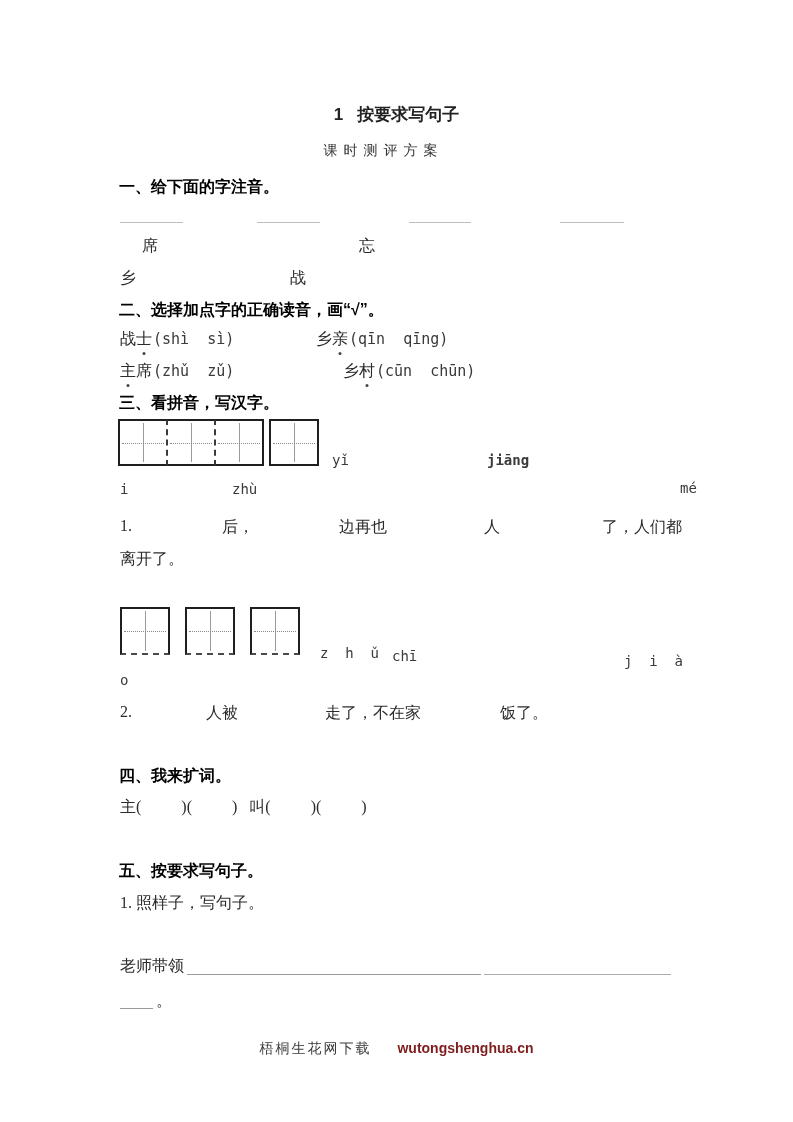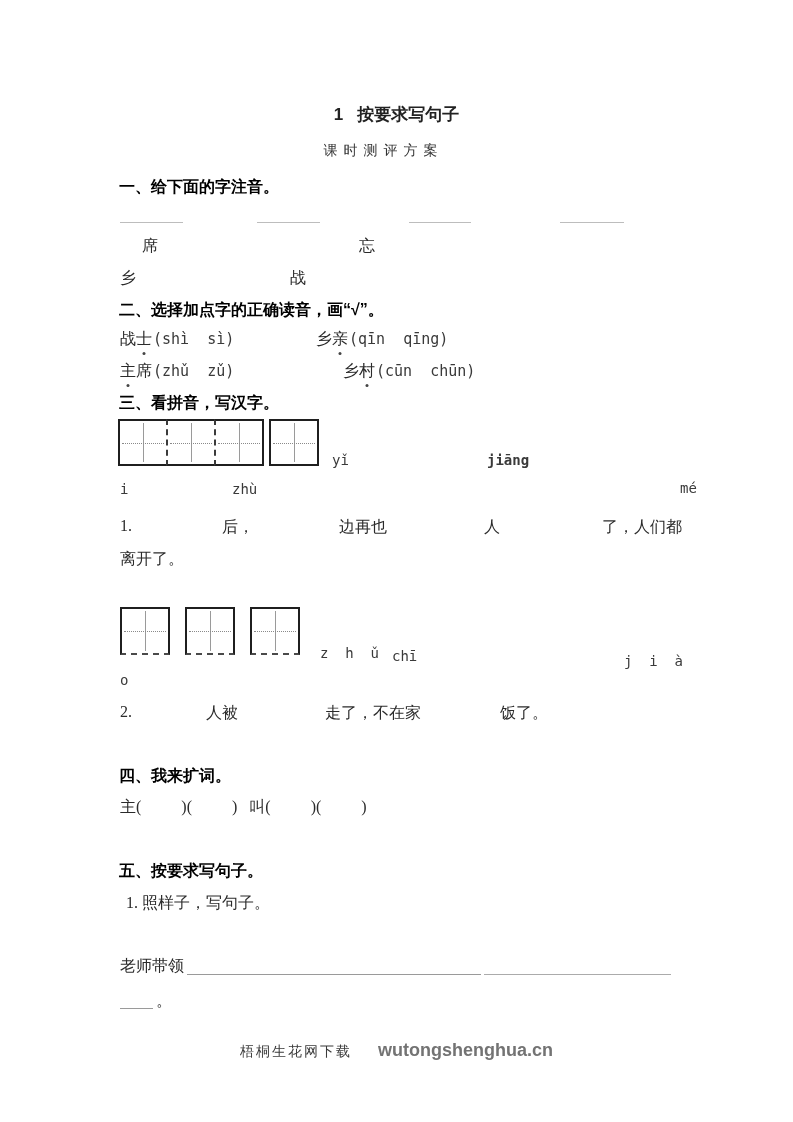--- a/index.html
+++ b/index.html
@@ -68,21 +68,21 @@
   .tzg-row.joined .tzg + .tzg{margin-left:-2px; border-left:2px dashed #3a3a3a;}
   .tzg-row.joined .tzg.last{margin-left:5px; border-left:2px solid #1f1f1f;}
   .tzg-row.spread .tzg{margin-right:15px; border-bottom:2px dashed #4a4a4a; height:48px;}
   .footer-row{
     position:absolute; left:0; top:1040px; width:793px;
     display:flex; justify-content:center; align-items:baseline; gap:26px;
   }
   .footer-cn{font-size:14px; color:#3a3a3a; letter-spacing:2px;}
   .footer-url{
     font-family:"Liberation Sans","DejaVu Sans",sans-serif;
-    font-weight:bold; font-size:18px; color:#737373;
+    font-weight:bold; font-size:14px; color:#7f1d1d;
   }
 </style>
 </head>
 <body>
 
 <div class="page">
 
   <div class="title-row">
     <span>1</span>
     <span>按要求写句子</span>
@@ -138,21 +138,21 @@
 
   <div class="abs body-text" style="left:120px;top:703px;">2.</div>
   <div class="abs body-text" style="left:206px;top:703px;">人被</div>
   <div class="abs body-text" style="left:325px;top:703px;">走了，不在家</div>
   <div class="abs body-text" style="left:500px;top:703px;">饭了。</div>
 
   <div class="abs sec-heading" style="left:119px;top:766px;">四、我来扩词。</div>
   <div class="abs body-text" style="left:120px;top:797px;">主(          )(          )   叫(          )(          )</div>
 
   <div class="abs sec-heading" style="left:119px;top:861px;">五、按要求写句子。</div>
-  <div class="abs body-text" style="left:120px;top:893px;margin-left:6px;">1. 照样子，写句子。</div>
+  <div class="abs body-text" style="left:120px;top:893px;">1. 照样子，写句子。</div>
   <div class="abs body-text" style="left:120px;top:956px;">老师带领</div>
   <div class="uline" style="left:187px;top:974px;width:294px;"></div>
   <div class="uline light" style="left:484px;top:974px;width:187px;"></div>
   <div class="uline" style="left:120px;top:1008px;width:33px;"></div>
   <div class="abs body-text" style="left:156px;top:991px;">。</div>
 
   <div class="footer-row">
     <span class="footer-cn">梧桐生花网下载</span>
     <span class="footer-url">wutongshenghua.cn</span>
   </div>

